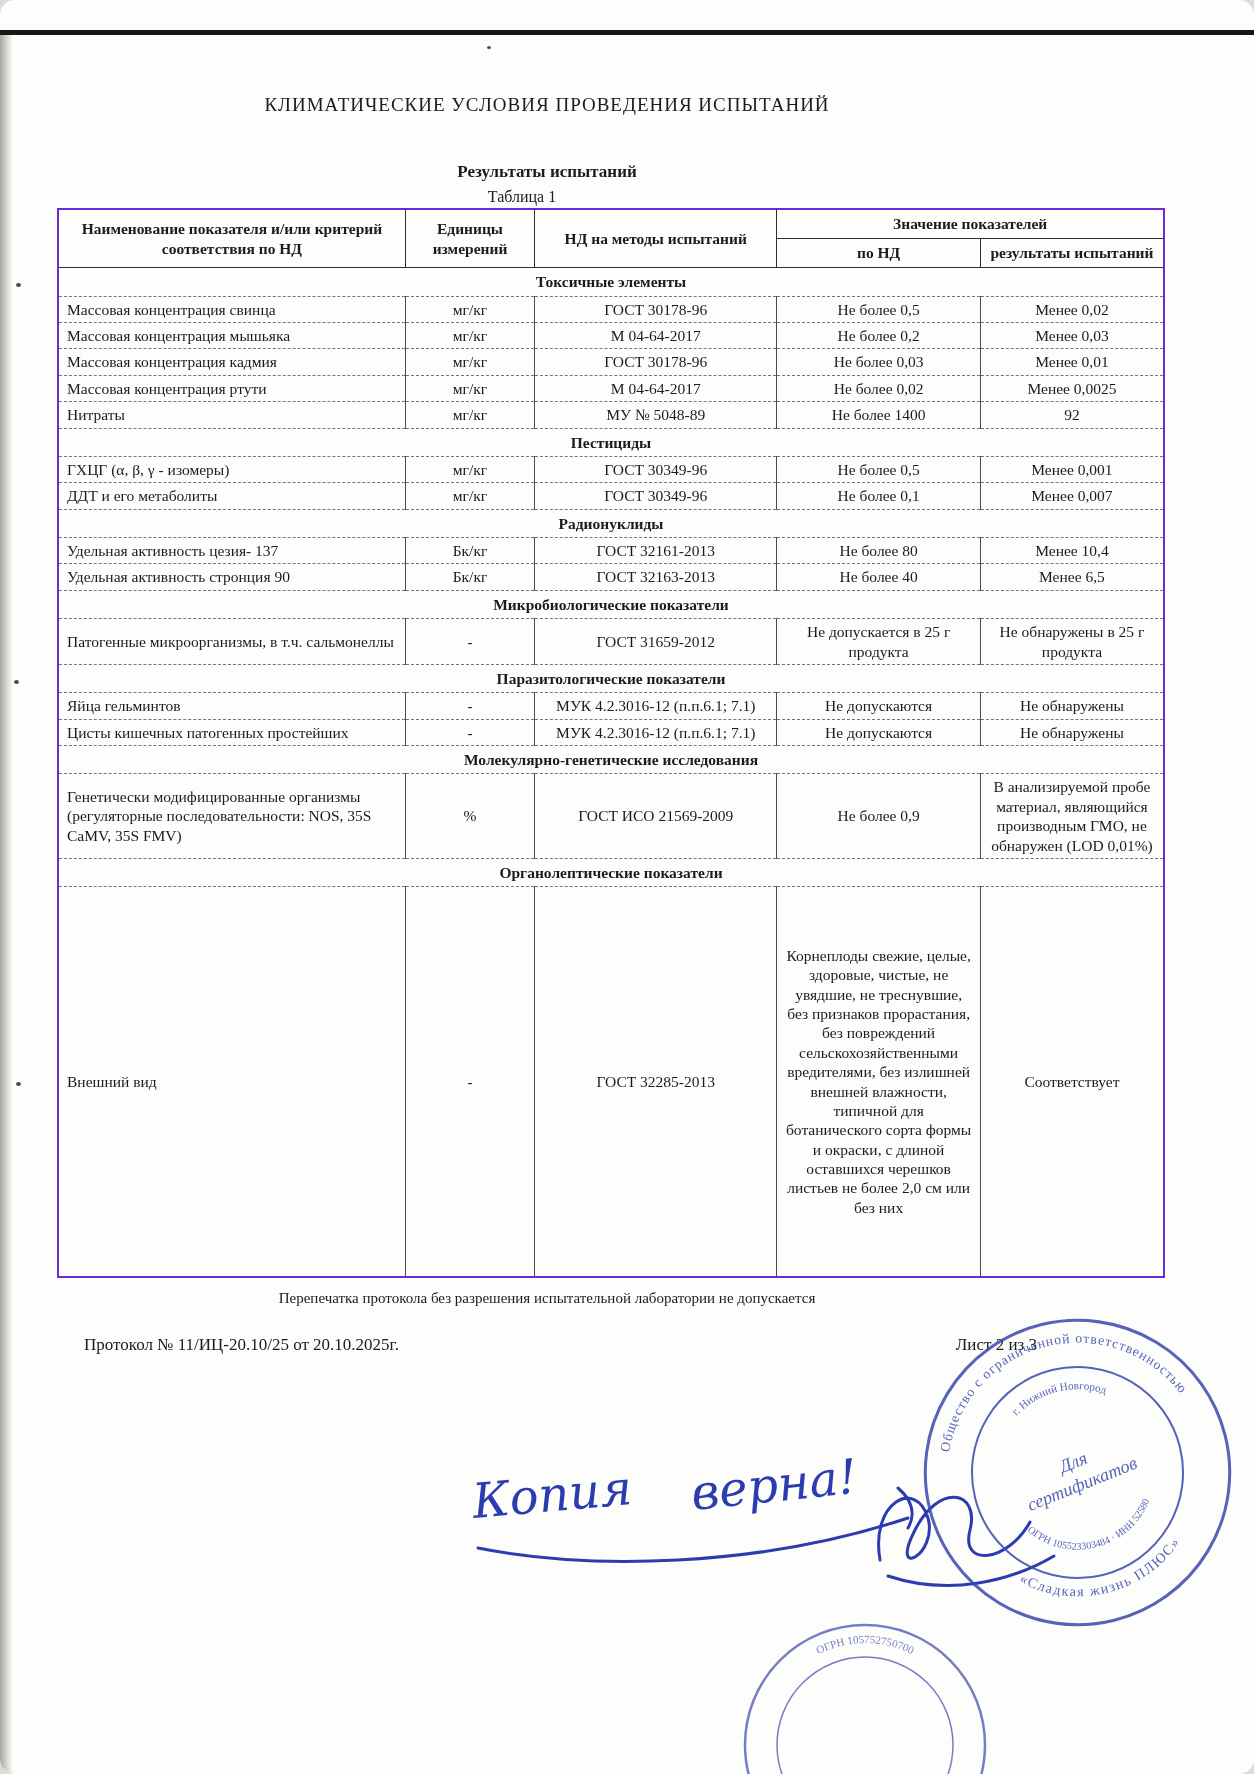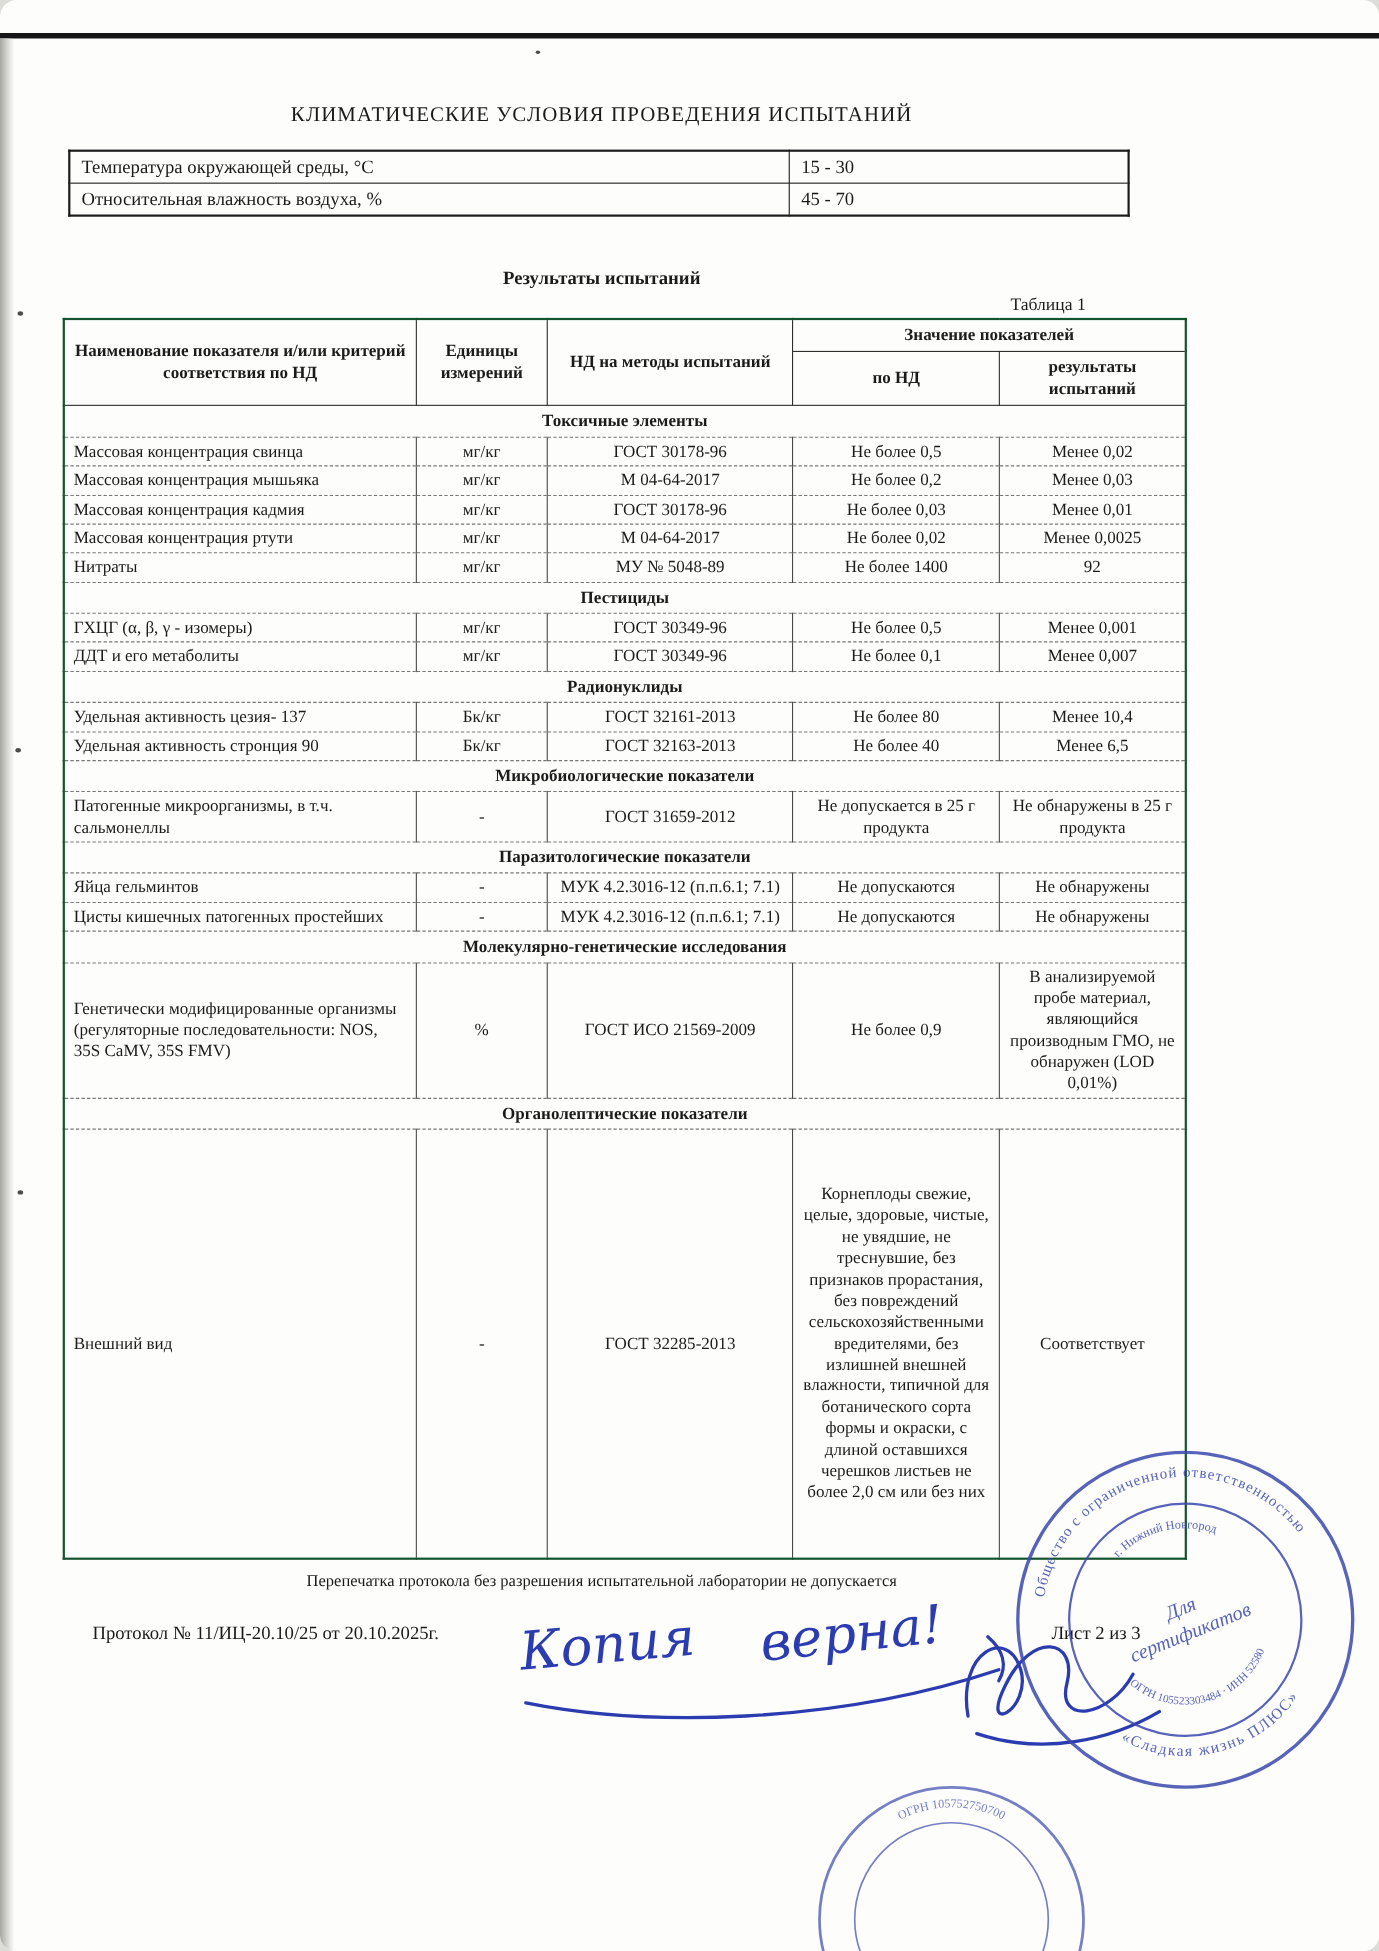--- a/index.html
+++ b/index.html
@@ -19,23 +19,23 @@
   .doc-title { margin:94px 0 0; text-align:center; font-size:19px; font-weight:normal;
     letter-spacing:1px; white-space:nowrap; }
 
   table { border-collapse:collapse; }
 
   .climate-table { margin:20px 0 0 5px; width:965px; border:2px solid #1c1c1c; }
   .climate-table td { border:1px solid #1c1c1c; font-size:17px; padding:4px 10px; }
   .climate-table td.val { width:32%; }
 
   .results-heading { margin:46px 0 0; text-align:center; font-size:17px; font-weight:bold; }
-  .table-label { margin:6px 0 0; text-align:right; padding-right:50px; font-size:16px; }
-
-  .results-table { margin-top:2px; width:1022px; border:2px solid #14532d; table-layout:fixed; }
+  .table-label { margin:6px 0 0; text-align:center; padding-right:50px; font-size:16px; }
+
+  .results-table { margin-top:2px; width:1108px; border:2px solid #6d28d9; table-layout:fixed; }
   .results-table th { border:1px solid #2e2e2e; font-size:15.5px; font-weight:bold;
     padding:4px 6px; text-align:center; vertical-align:middle; line-height:1.3; }
   .results-table td { border:1px solid #4a4a4a; border-top:1px dashed #767676; border-bottom:1px dashed #767676;
     font-size:15.5px; padding:3px 8px; vertical-align:middle; line-height:1.25; }
   .results-table td.section-cell { text-align:center; font-weight:bold; padding:4px; }
   .results-table td.c-name { text-align:left; }
   .results-table td.c-units, .results-table td.c-method,
   .results-table td.c-nd, .results-table td.c-result { text-align:center; }
   .results-table tbody tr:last-child td { height:390px; }
 
@@ -59,32 +59,20 @@
   <div class="scan-edge"></div>
   <div class="speck" style="left:16px; top:283px;"></div>
   <div class="speck" style="left:14px; top:680px;"></div>
   <div class="speck" style="left:16px; top:1082px;"></div>
   <div class="speck" style="left:487px; top:46px; width:4px; height:3px;"></div>
 
   <div class="content">
 
     <h1 class="doc-title">КЛИМАТИЧЕСКИЕ УСЛОВИЯ ПРОВЕДЕНИЯ ИСПЫТАНИЙ</h1>
 
-    <table class="climate-table">
-      <tbody>
-          <tr>
-            <td class="label">Температура окружающей среды, °С</td>
-            <td class="val">15 - 30</td>
-          </tr>
-          <tr>
-            <td class="label">Относительная влажность воздуха, %</td>
-            <td class="val">45 - 70</td>
-          </tr>
-        </tbody>
-    </table>
 
     <h2 class="results-heading">Результаты испытаний</h2>
     <div class="table-label">Таблица 1</div>
 
     <table class="results-table">
       <colgroup>
         <col style="width:31.4%">
           <col style="width:11.7%">
           <col style="width:21.9%">
           <col style="width:18.4%">

